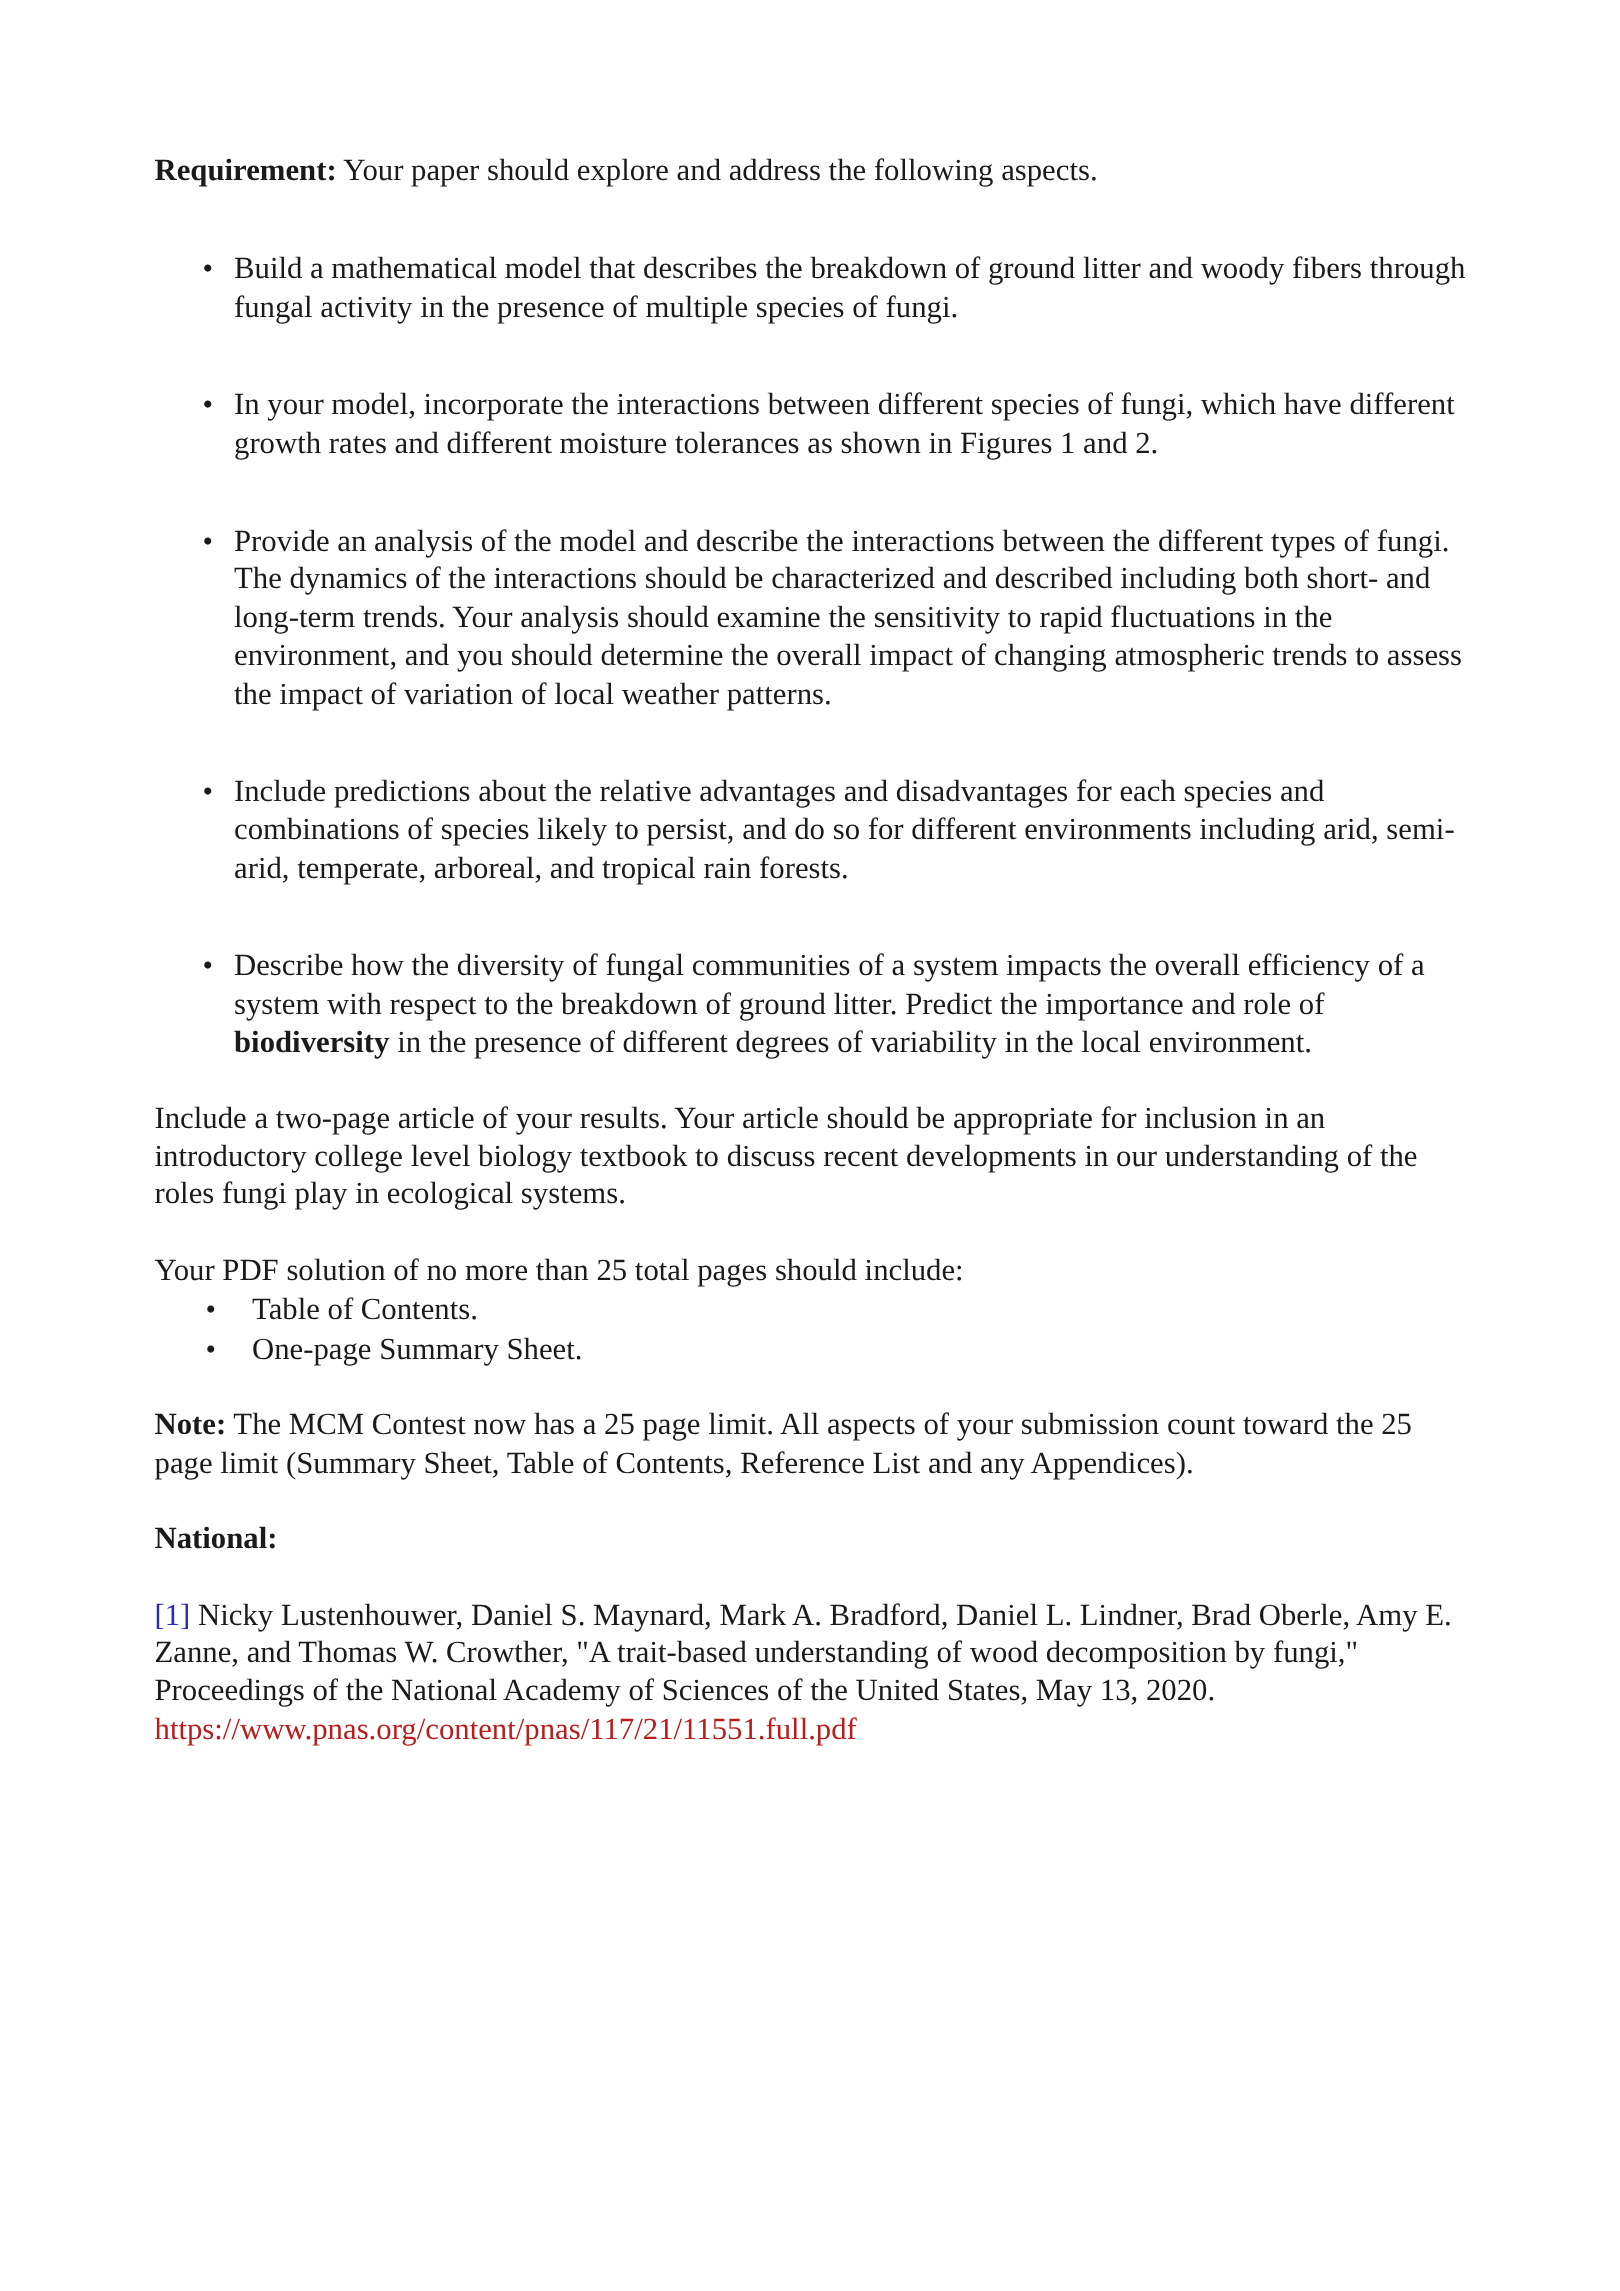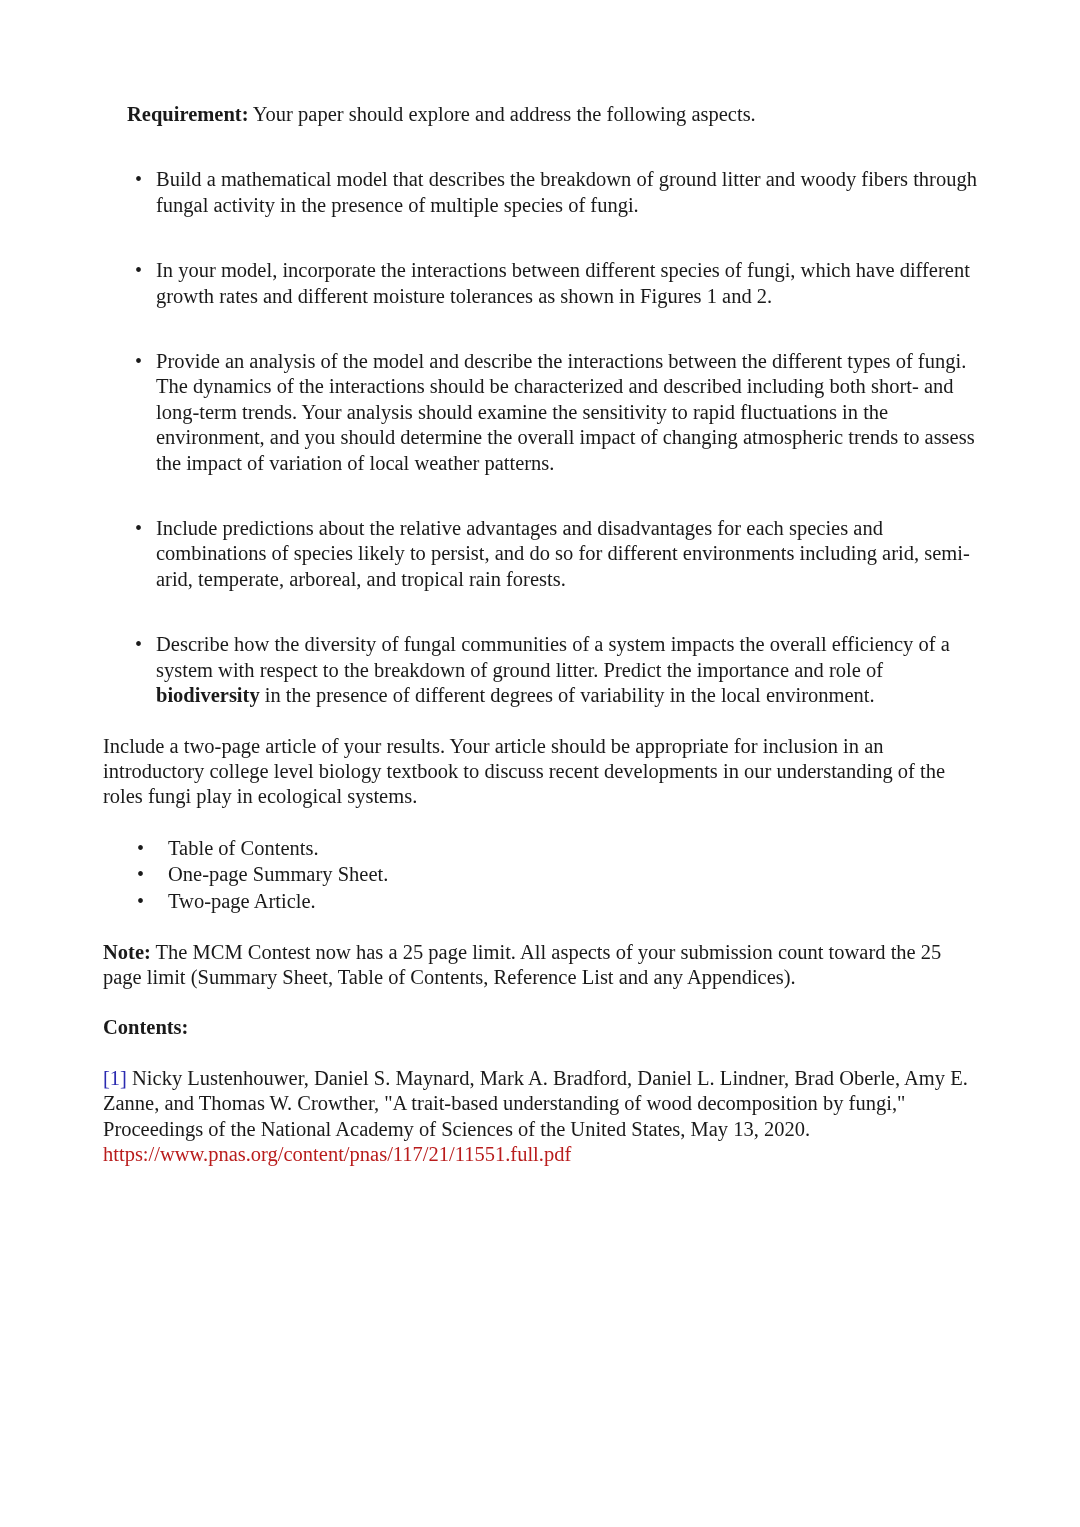--- a/index.html
+++ b/index.html
@@ -1,21 +1,21 @@
 <!DOCTYPE html>
 <html><head>
   <meta charset="utf-8">
   <style>
     html, body { margin: 0; padding: 0; background: #ffffff; }
     body { width: 1080px; height: 1527px; position: relative; overflow: hidden;
       font-family: "Liberation Serif", "DejaVu Serif", serif; color: #1a1a1a; font-size: 20.5px; }
     .page { position: absolute; left: 103px; top: 102px; width: 875px; }
     p { margin: 0; line-height: 25.4px; }
     .b { font-weight: bold; }
-    .sec-req { margin-bottom: 25px; margin-left: 24px; }
+    .sec-req { margin-bottom: 25px; }
     ul.req-list { margin: 0; padding: 0; list-style: none; }
     ul.req-list li { position: relative; padding-left: 53px; line-height: 25.4px; margin-top: 40px; }
     ul.req-list li::before { content: "\2022"; position: absolute; left: 32px; top: 0; font-size: 20px; }
     .gap { height: 25px; }
     ul.inc-list { margin: 0; padding: 0; list-style: none; }
     ul.inc-list li { position: relative; padding-left: 65px; line-height: 26.6px; }
     ul.inc-list li::before { content: "\2022"; position: absolute; left: 34px; top: 0; font-size: 20px; }
     .ref-num { color: #2a2ab0; }
     .ref-link { color: #b91c1c; text-decoration: none; }
   </style>
@@ -33,31 +33,31 @@
     <li>Include predictions about the relative advantages and disadvantages for each species and combinations of species likely to persist, and do so for different environments including arid, semi-arid, temperate, arboreal, and tropical rain forests.</li>
     <li><span>Describe how the diversity of fungal communities of a system impacts the overall efficiency of a system with respect to the breakdown of ground litter. Predict the importance and role of </span><span class="b">biodiversity</span><span> in the presence of different degrees of variability in the local environment.</span></li>
   </ul>
 
   <div class="gap"></div>
 
   <p>Include a two-page article of your results. Your article should be appropriate for inclusion in an introductory college level biology textbook to discuss recent developments in our understanding of the roles fungi play in ecological systems.</p>
 
   <div class="gap"></div>
 
+  <p>Your PDF solution of no more than 25 total pages should include:</p>
   <ul class="inc-list">
     <li>Table of Contents.</li>
     <li>One-page Summary Sheet.</li>
-    <li>Two-page Article.</li>
   </ul>
 
   <div class="gap"></div>
 
   <p><span class="b">Note:</span><span> The MCM Contest now has a 25 page limit. All aspects of your submission count toward the 25 page limit (Summary Sheet, Table of Contents, Reference List and any Appendices).</span></p>
 
   <div class="gap"></div>
 
-  <p class="b">Contents:</p>
+  <p class="b">National:</p>
 
   <div class="gap"></div>
 
   <p><span class="ref-num">[1]</span><span> Nicky Lustenhouwer, Daniel S. Maynard, Mark A. Bradford, Daniel L. Lindner, Brad Oberle, Amy E. Zanne, and Thomas W. Crowther, "A trait-based understanding of wood decomposition by fungi," Proceedings of the National Academy of Sciences of the United States, May 13, 2020.</span><br><a class="ref-link">https://www.pnas.org/content/pnas/117/21/11551.full.pdf</a></p>
 
 </div>
 
 </body></html>

